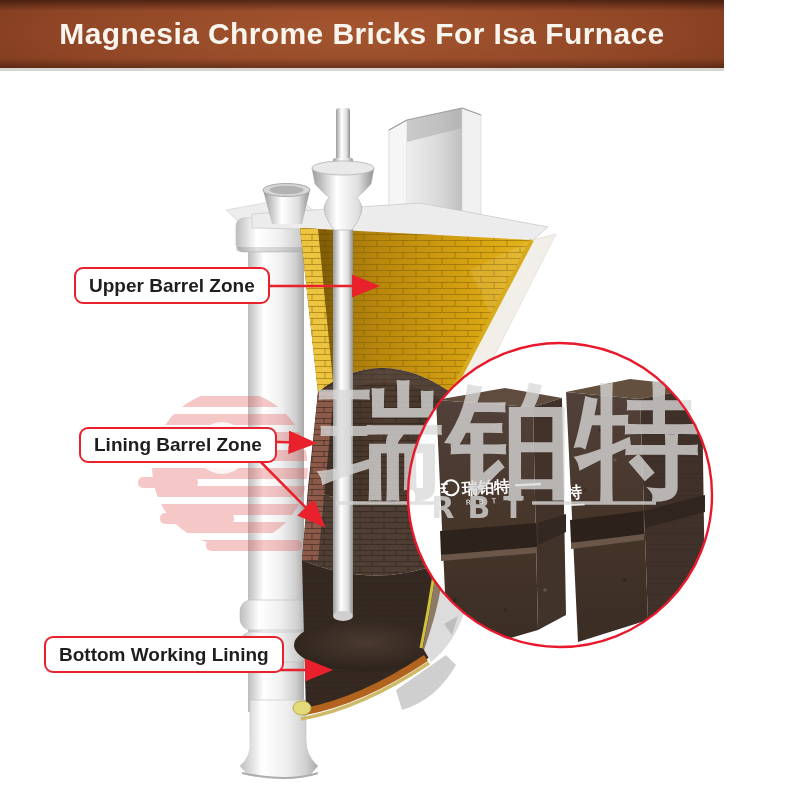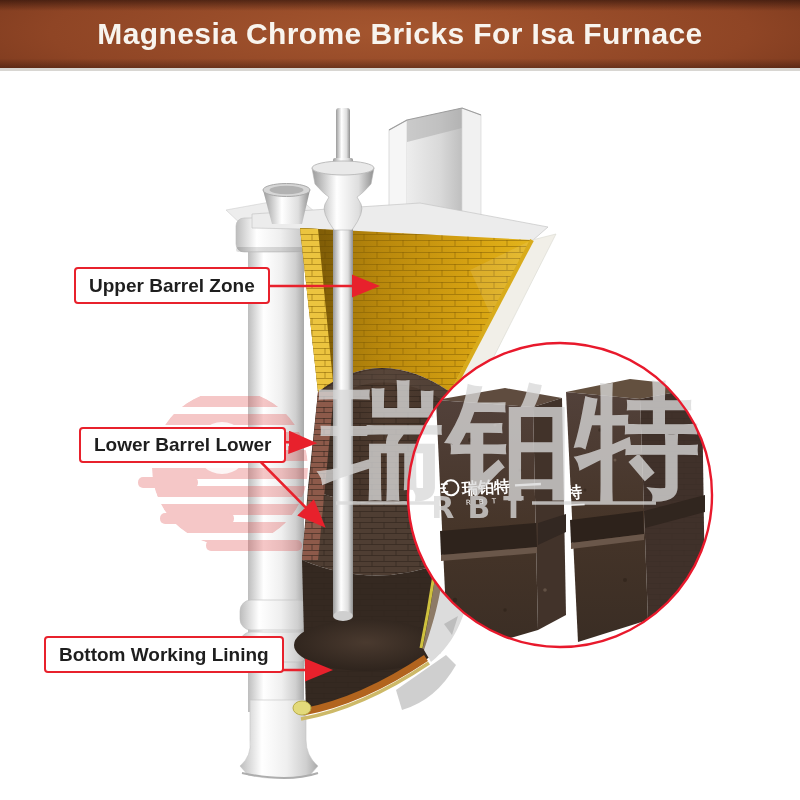--- a/index.html
+++ b/index.html
@@ -3,40 +3,40 @@
 <meta charset="utf-8">
 <style>
   html,body{margin:0;padding:0;}
   body{
     width:800px;height:800px;overflow:hidden;position:relative;
     background:#ffffff;
     font-family:"Liberation Sans","DejaVu Sans",sans-serif;
   }
   
   .banner{
-    position:absolute;top:0;left:0;width:800px;height:68px;
+    position:absolute;top:0;left:0;width:724px;height:68px;
     display:flex;align-items:center;justify-content:center;
     background:
       linear-gradient(180deg, rgba(25,7,4,.55) 0%, rgba(25,7,4,0) 16%),
       linear-gradient(0deg, rgba(25,7,4,.35) 0%, rgba(25,7,4,0) 14%),
       radial-gradient(115% 230% at 50% 46%, #a5562f 0%, #8f4525 38%, #652c16 70%, #3c170d 100%);
     border-bottom:3px solid #d8d6d2;
     z-index:30;
   }
   .banner h1{
     margin:0;font-size:30px;font-weight:700;letter-spacing:.4px;
     color:#f8f4ee;
   }
   
   .stage{position:absolute;inset:0;z-index:10;}
   .stage svg{position:absolute;top:0;left:0;}
   
   .callout{
     position:absolute;z-index:40;box-sizing:border-box;
-    background:#ffffff;border:2.5px solid #e8212c;border-radius:4px;
+    background:#ffffff;border:2.5px solid #e8212c;border-radius:9px;
     display:flex;align-items:center;justify-content:center;
     padding:0 13px;height:37px;
     font-size:19px;font-weight:700;color:#1e1e1e;white-space:nowrap;
   }
   #callout-upper {left:74px; top:267px;}
   #callout-lower {left:79px; top:427px; height:36px;}
   #callout-bottom{left:44px; top:636px;}
 </style>
 </head>
 <body>
@@ -259,17 +259,17 @@
     <path d="M246,447 L322,524" marker-end="url(#arrowHead)"></path>
     <path d="M259,670 L328,670" marker-end="url(#arrowHead)"></path>
   </g>
 </svg>
 </div>
 
 <div class="callout" id="callout-upper">
   <span>Upper Barrel Zone</span>
 </div>
 <div class="callout" id="callout-lower">
-  <span>Lower Barrel Lower</span>
+  <span>Lining Barrel Zone</span>
 </div>
 <div class="callout" id="callout-bottom">
   <span>Bottom Working Lining</span>
 </div>
 
 </body></html>

